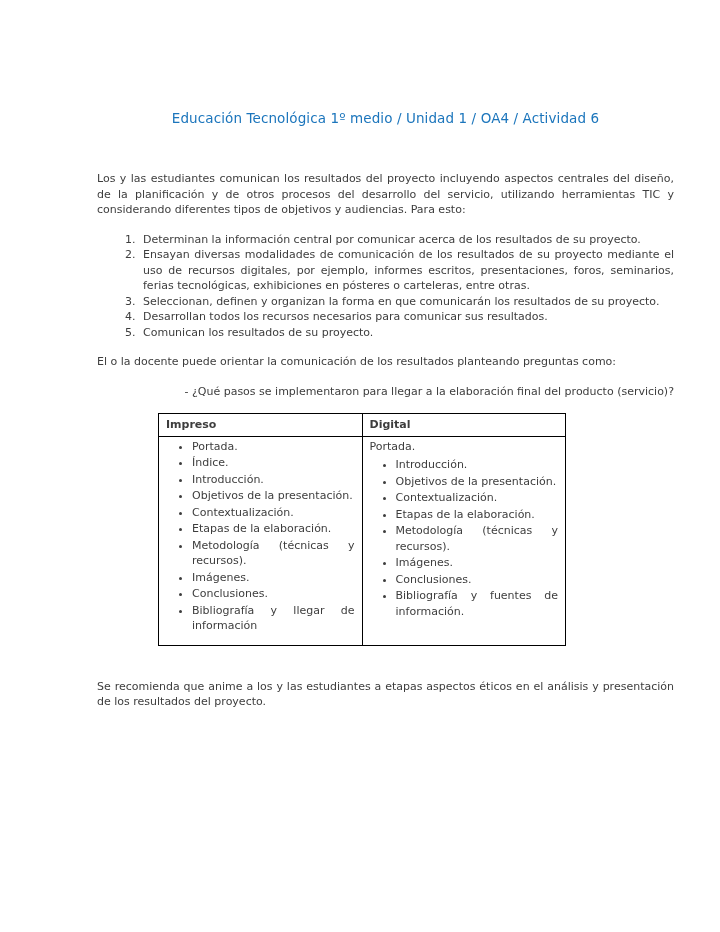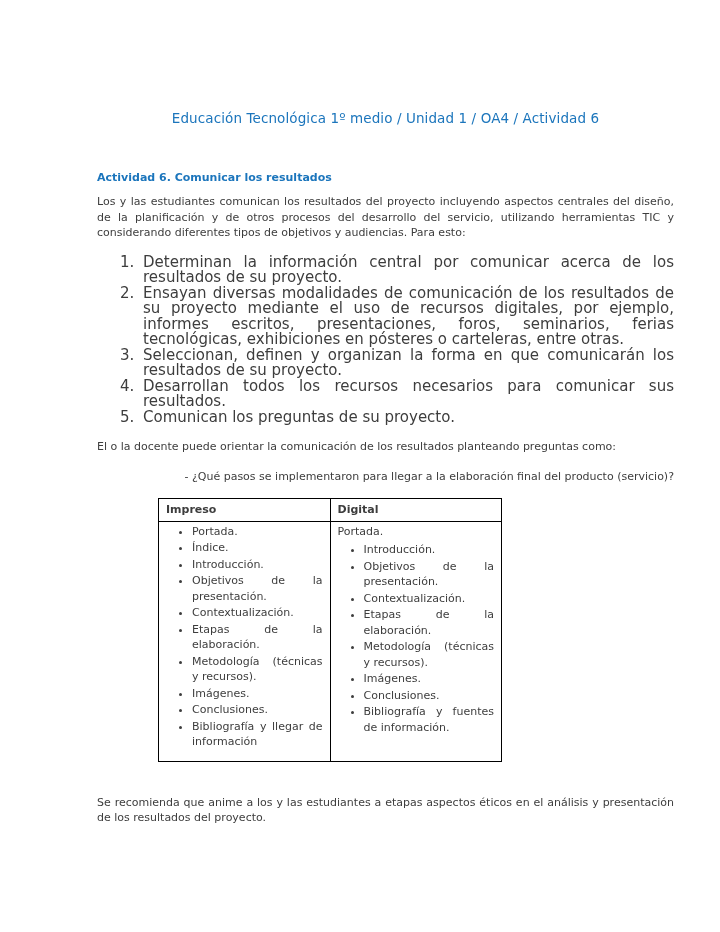--- a/index.html
+++ b/index.html
@@ -35,42 +35,42 @@
   }
   .para {
     font-size: 11px;
     line-height: 15.5px;
     text-align: justify;
     margin: 0 0 14px 0;
   }
   ol.steps {
     margin: 0 0 14px 0;
     padding: 0 0 0 42px;
-    font-size: 15px;
+    font-size: 11px;
     line-height: 15.5px;
   }
   ol.steps li {
     text-align: justify;
     padding-left: 4px;
     margin: 0;
   }
   .questions {
     margin: 0 0 14px 0;
   }
   .questions .q-line {
     font-size: 11px;
     line-height: 15.5px;
     text-align: right;
     margin: 0;
   }
   .questions .q-line.wraps { text-align: justify; }
   table.report-table {
     border-collapse: collapse;
     margin: 8px 0 0 61px;
-    width: 344px;
+    width: 408px;
     table-layout: fixed;
   }
   table.report-table th,
   table.report-table td {
     border: 1px solid #000000;
     vertical-align: top;
     padding: 2px 7px 10px 7px;
     font-size: 11px;
     line-height: 15.5px;
   }
@@ -98,30 +98,29 @@
     margin-top: 33px;
   }
 </style>
 </head>
 <body>
 
 <div class="page">
 
   <h1 class="doc-title">Educación Tecnológica 1º medio / Unidad 1 / OA4 / Actividad 6</h1>
 
-  <h2 class="section-heading">Actividad 6. Comunicar los resultados</h2>
 
   <p class="para">Los y las estudiantes comunican los resultados del proyecto incluyendo aspectos centrales del diseño, de la planificación y de otros procesos del desarrollo del servicio, utilizando herramientas TIC y considerando diferentes tipos de objetivos y audiencias. Para esto:</p>
 
   <ol class="steps">
     <li>Determinan la información central por comunicar acerca de los resultados de su proyecto.</li>
     <li>Ensayan diversas modalidades de comunicación de los resultados de su proyecto mediante el uso de recursos digitales, por ejemplo, informes escritos, presentaciones, foros, seminarios, ferias tecnológicas, exhibiciones en pósteres o carteleras, entre otras.</li>
     <li>Seleccionan, definen y organizan la forma en que comunicarán los resultados de su proyecto.</li>
     <li>Desarrollan todos los recursos necesarios para comunicar sus resultados.</li>
-    <li>Comunican los preguntas de su proyecto.</li>
+    <li>Comunican los resultados de su proyecto.</li>
   </ol>
 
   <p class="para">El o la docente puede orientar la comunicación de los resultados planteando preguntas como:</p>
 
   <div class="questions">
     <p class="q-line">- ¿Qué pasos se implementaron para llegar a la elaboración final del producto (servicio)?</p>
   </div>
 
 
   <table class="report-table">

